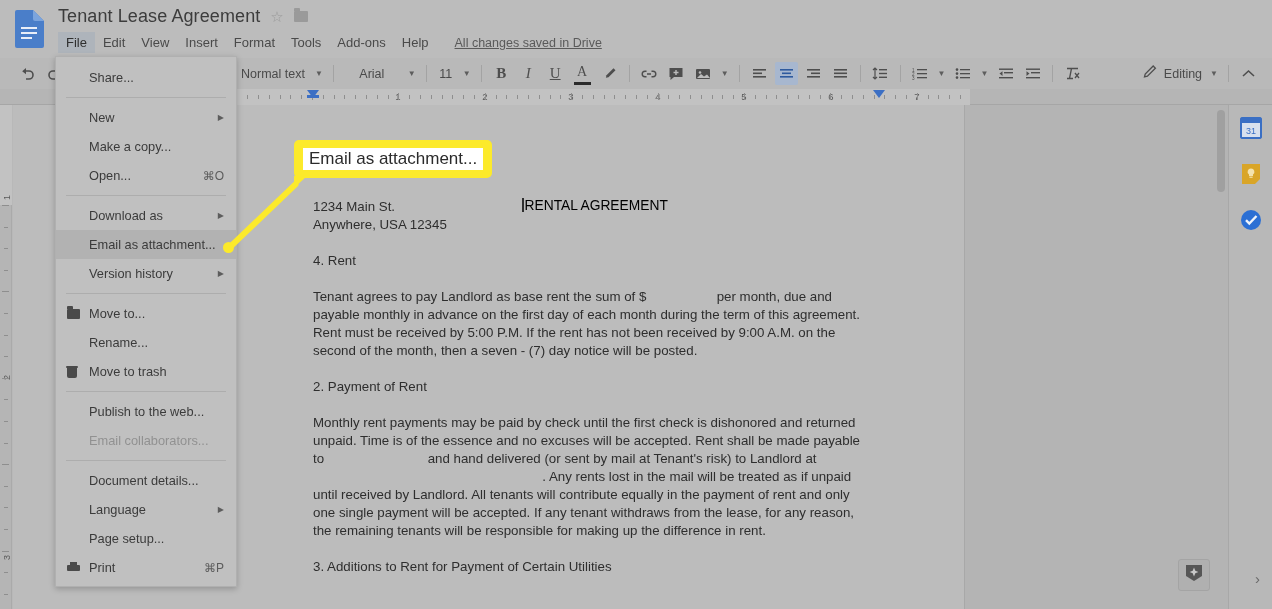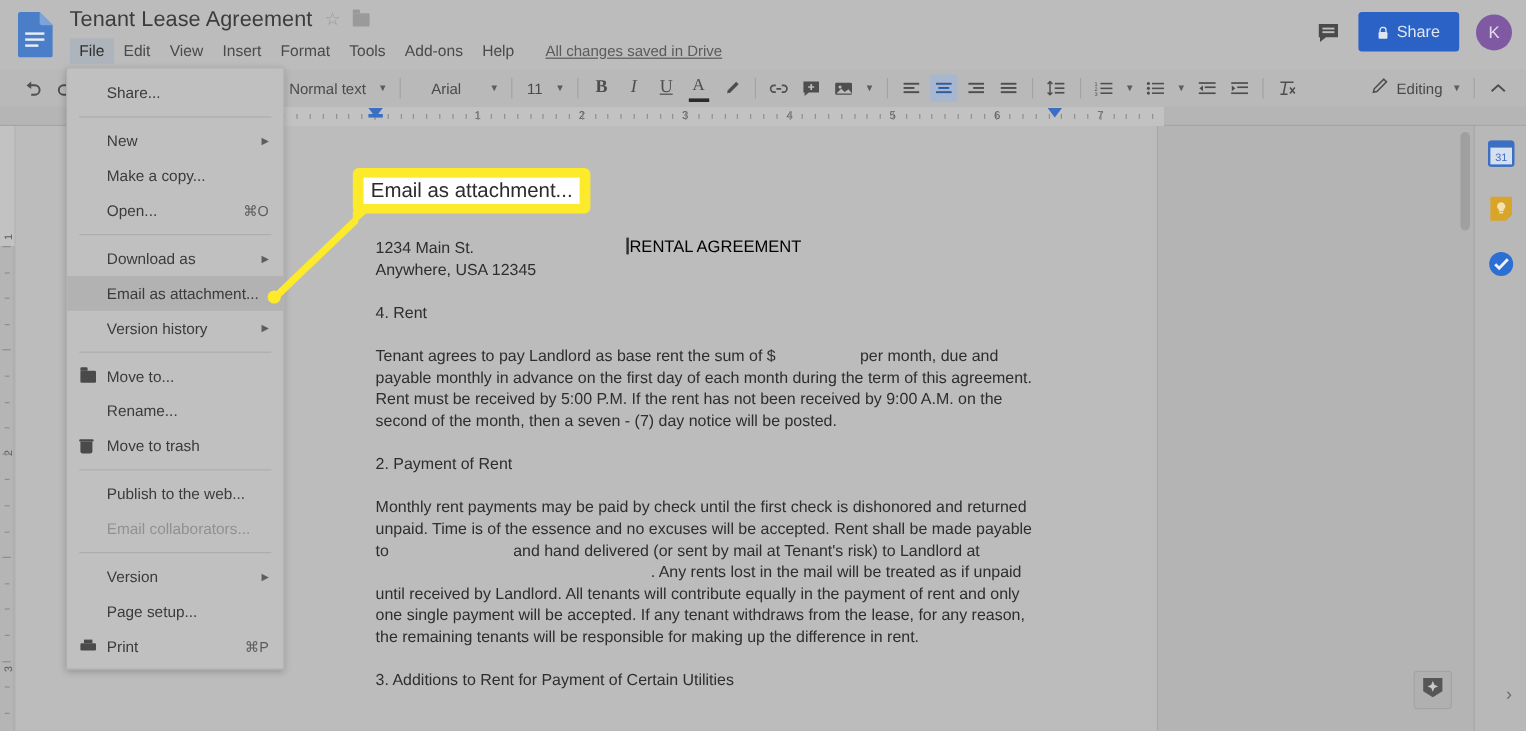--- a/index.html
+++ b/index.html
@@ -260,39 +260,20 @@
       <span class="menu-item">Edit</span>
       <span class="menu-item">View</span>
       <span class="menu-item">Insert</span>
       <span class="menu-item">Format</span>
       <span class="menu-item">Tools</span>
       <span class="menu-item">Add-ons</span>
       <span class="menu-item">Help</span>
       <span class="save-status">All changes saved in Drive</span>
     </div>
 
-    <div class="hdr-right">
-      <span class="comment-btn">
-        <svg width="22" height="22" viewBox="0 0 22 22">
-          <path d="M3 4h16v11H9l-5 4v-4H3z" fill="#4a4a4a"></path>
-          <rect x="6" y="7" width="10" height="1.6" fill="#bcbcbc"></rect>
-          <rect x="6" y="10" width="10" height="1.6" fill="#bcbcbc"></rect>
-        </svg>
-      </span>
-      <button class="share-btn">
-        <span class="lock-glyph">
-          <svg width="9" height="11" viewBox="0 0 9 11">
-            <path d="M2 5V3.2A2.5 2.5 0 0 1 7 3.2V5" fill="none" stroke="#dfe6f2" stroke-width="1.1"></path>
-            <rect x="0.8" y="4.7" width="7.4" height="5.6" rx="1" fill="#dfe6f2"></rect>
-          </svg>
-        </span>
-        <span>Share</span>
-      </button>
-      <span class="avatar">K</span>
-    </div>
   </div>
 
   <div class="toolbar">
     <span class="tb">
       <svg width="15" height="14" viewBox="0 0 15 14">
           <path d="M4 4h5a4 4 0 0 1 0 8H6" fill="none" stroke="#4e4e4e" stroke-width="1.6"></path>
           <path d="M6 1L2.2 4.2 6 7.2z" fill="#4e4e4e"></path>
         </svg>
     </span>
     <span class="tb">
@@ -704,21 +685,24 @@
       </div>
       <div class="mdiv"></div>
       <div class="mrow">
         <span>Publish to the web...</span>
       </div>
       <div class="mrow disabled">
         <span>Email collaborators...</span>
       </div>
       <div class="mdiv"></div>
       <div class="mrow">
-        <span>Version</span>
+        <span>Document details...</span>
+      </div>
+      <div class="mrow">
+        <span>Language</span>
         <span class="arrow">▶</span>
       </div>
       <div class="mrow">
         <span>Page setup...</span>
       </div>
       <div class="mrow">
         <span class="mi ic-print"></span>
         <span>Print</span>
         <span class="accel">⌘P</span>
       </div>

